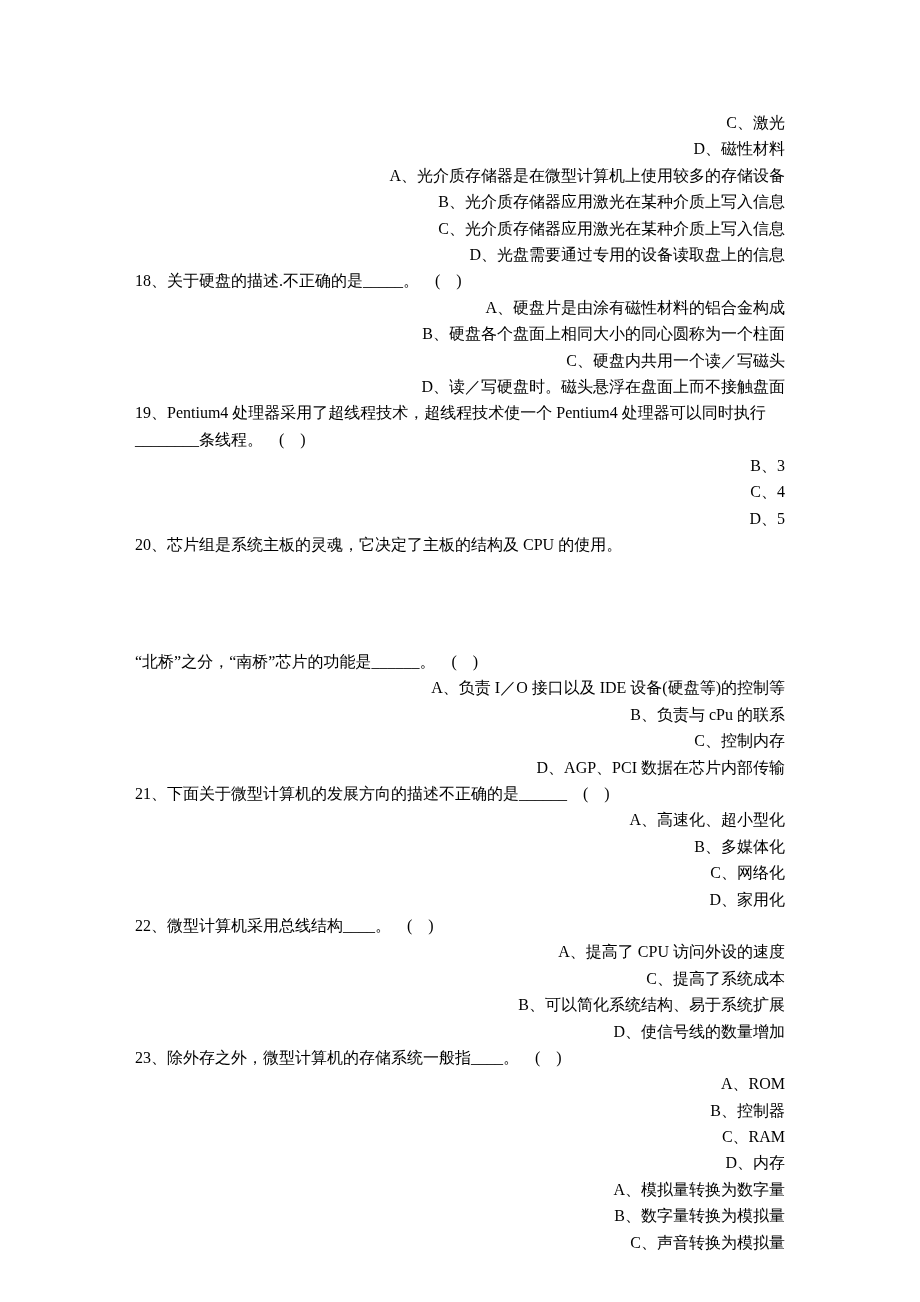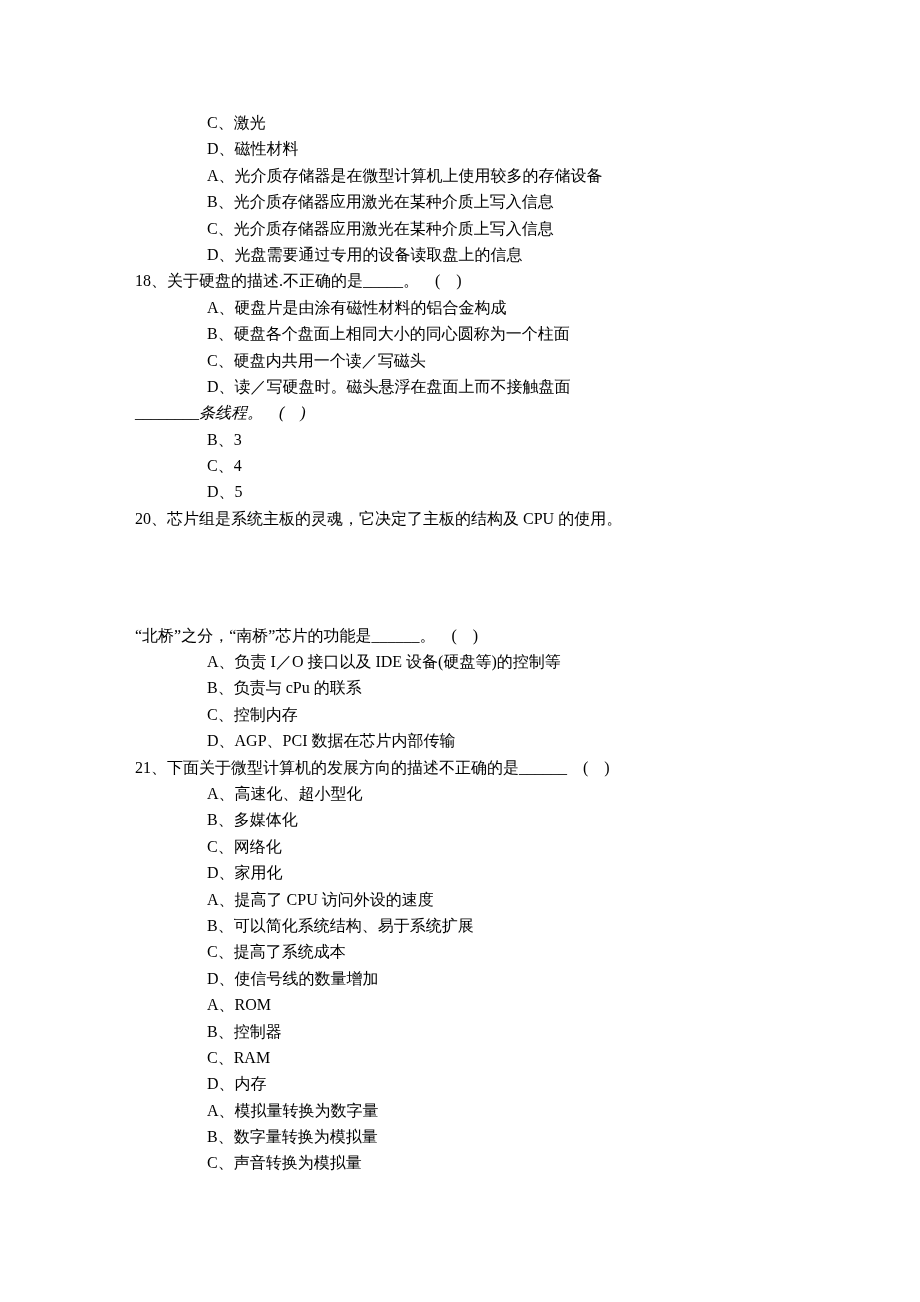--- a/index.html
+++ b/index.html
@@ -12,71 +12,74 @@
     line-height: 1.65;
   }
   .page {
     width: 920px;
     min-height: 1302px;
     padding: 110px 135px 60px 135px;
     box-sizing: border-box;
   }
   .option {
     padding-left: 72px;
+    text-align: right;
   }
   .question {
     padding-left: 30px;
     text-indent: -30px;
   }
   .question.noindent {
     padding-left: 0;
     text-indent: 0;
     margin-top: 32px;
   }
   .question.continuation {
     padding-left: 0;
     text-indent: 0;
-    font-style: italic;
   }
 </style>
 </head>
 <body>
 
 <div class="page" id="page-root">
     <div class="option">C、激光</div>
     <div class="option">D、磁性材料</div>
     <div class="option">A、光介质存储器是在微型计算机上使用较多的存储设备</div>
     <div class="option">B、光介质存储器应用激光在某种介质上写入信息</div>
     <div class="option">C、光介质存储器应用激光在某种介质上写入信息</div>
     <div class="option">D、光盘需要通过专用的设备读取盘上的信息</div>
     <div class="question">18、关于硬盘的描述.不正确的是_____。　(　)</div>
     <div class="option">A、硬盘片是由涂有磁性材料的铝合金构成</div>
     <div class="option">B、硬盘各个盘面上相同大小的同心圆称为一个柱面</div>
     <div class="option">C、硬盘内共用一个读／写磁头</div>
     <div class="option">D、读／写硬盘时。磁头悬浮在盘面上而不接触盘面</div>
+    <div class="question">19、Pentium4 处理器采用了超线程技术，超线程技术使一个 Pentium4 处理器可以同时执行</div>
     <div class="question continuation">________条线程。　(　)</div>
     <div class="option">B、3</div>
     <div class="option">C、4</div>
     <div class="option">D、5</div>
     <div class="question">20、芯片组是系统主板的灵魂，它决定了主板的结构及 CPU 的使用。</div>
     <div class="question noindent">&nbsp;</div>
     <div class="question noindent">“北桥”之分，“南桥”芯片的功能是______。　(　)</div>
     <div class="option">A、负责 I／O 接口以及 IDE 设备(硬盘等)的控制等</div>
     <div class="option">B、负责与 cPu 的联系</div>
     <div class="option">C、控制内存</div>
     <div class="option">D、AGP、PCI 数据在芯片内部传输</div>
     <div class="question">21、下面关于微型计算机的发展方向的描述不正确的是______　(　)</div>
     <div class="option">A、高速化、超小型化</div>
     <div class="option">B、多媒体化</div>
     <div class="option">C、网络化</div>
     <div class="option">D、家用化</div>
+    <div class="question">22、微型计算机采用总线结构____。　(　)</div>
     <div class="option">A、提高了 CPU 访问外设的速度</div>
+    <div class="option">C、提高了系统成本</div>
     <div class="option">B、可以简化系统结构、易于系统扩展</div>
-    <div class="option">C、提高了系统成本</div>
     <div class="option">D、使信号线的数量增加</div>
+    <div class="question">23、除外存之外，微型计算机的存储系统一般指____。　(　)</div>
     <div class="option">A、ROM</div>
     <div class="option">B、控制器</div>
     <div class="option">C、RAM</div>
     <div class="option">D、内存</div>
     <div class="option">A、模拟量转换为数字量</div>
     <div class="option">B、数字量转换为模拟量</div>
     <div class="option">C、声音转换为模拟量</div>
   </div>
 
 </body></html>

